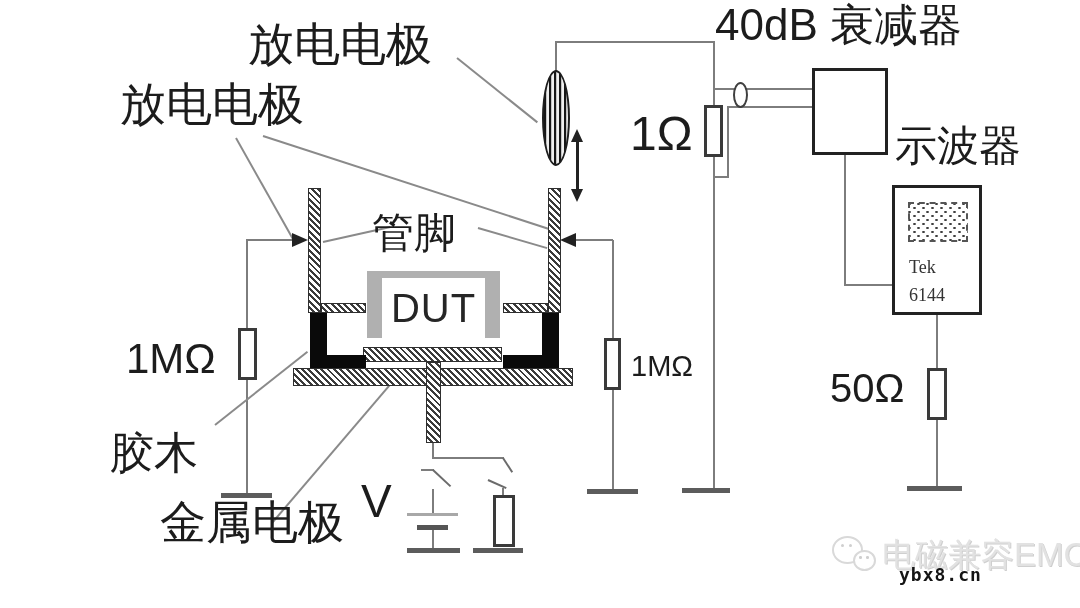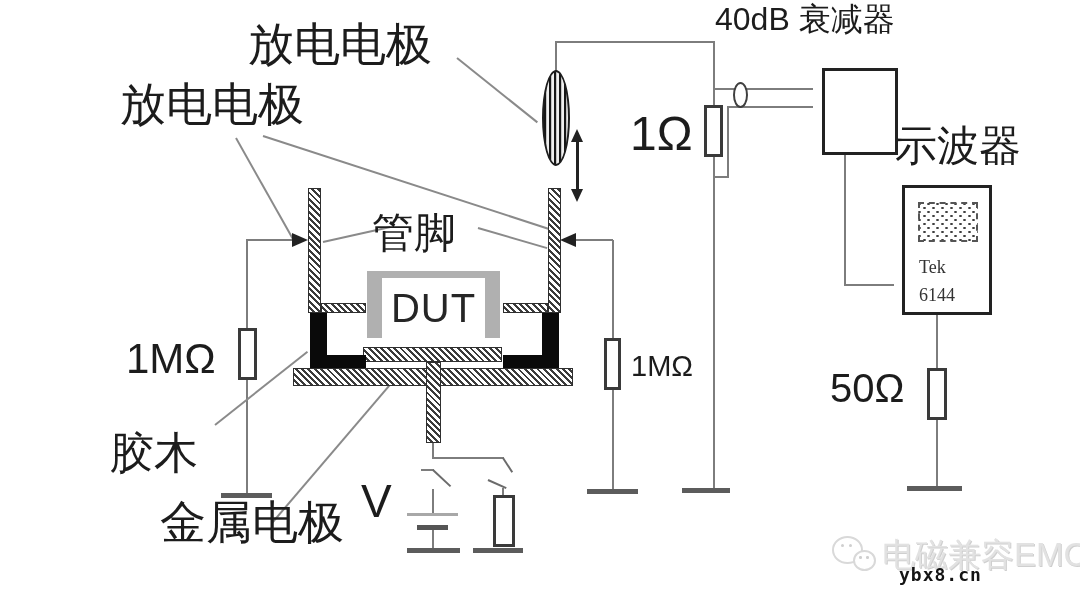--- a/index.html
+++ b/index.html
@@ -8,21 +8,21 @@
   .lbl { position: absolute; color: #1c1c1c; white-space: nowrap; line-height: 1; }
   .wire { position: absolute; background: #7d7d7d; }
   .dline { position: absolute; height: 2px; background: #8a8a8a; transform-origin: 0 50%; }
   .sw { background: #6b6b6b; }
   .tri { position: absolute; width: 0; height: 0; }
   .res { position: absolute; background: #fff; border: 3px solid #3a3a3a; }
   .hatch { position: absolute; border: 1px solid #2f2f2f;
            background: repeating-linear-gradient(45deg, #ffffff 0 2.5px, #3b3b3b 2.5px 4.5px); }
   .blackf { position: absolute; background: #0a0a0a; }
   .gnd { position: absolute; height: 5px; background: #5c5c5c; }
-  .box { position: absolute; background: #fff; border: 3px solid #222; margin-left: 10px; }
+  .box { position: absolute; background: #fff; border: 3px solid #222; }
   .ellipse { border-radius: 50%; }
   .wm-bubble { position: absolute; background: #fff; border: 2px solid #d9d9d9; border-radius: 50%; }
   .wm-eye { position: absolute; background: #cfcfcf; border-radius: 50%; }
 </style>
 </head>
 <body>
 
 <div class="canvas">
 
   <div class="wire" style="left:555px;top:41px;width:2px;height:30px"></div>
@@ -116,21 +116,21 @@
 
   <div class="gnd" style="left:221px;top:493px;width:51px"></div>
   <div class="gnd" style="left:587px;top:489px;width:51px"></div>
   <div class="gnd" style="left:682px;top:488px;width:48px"></div>
   <div class="gnd" style="left:907px;top:486px;width:55px"></div>
   <div class="gnd" style="left:407px;top:548px;width:53px"></div>
   <div class="gnd" style="left:473px;top:548px;width:50px"></div>
 
   <div class="lbl" style="left:248px;top:21px;font-size:46px">放电电极</div>
   <div class="lbl" style="left:120px;top:81px;font-size:46px">放电电极</div>
-  <div class="lbl" style="left:715px;top:3px;font-size:32px">40dB 衰减器</div>
+  <div class="lbl" style="left:715px;top:3px;font-size:44px">40dB 衰减器</div>
   <div class="lbl" style="left:895px;top:125px;font-size:42px">示波器</div>
   <div class="lbl" style="left:372px;top:212px;font-size:42px">管脚</div>
   <div class="lbl" style="left:630px;top:110px;font-size:48px">1Ω</div>
   <div class="lbl" style="left:126px;top:338px;font-size:42px">1MΩ</div>
   <div class="lbl" style="left:631px;top:352px;font-size:29px">1MΩ</div>
   <div class="lbl" style="left:830px;top:368px;font-size:40px">50Ω</div>
   <div class="lbl" style="left:110px;top:431px;font-size:44px">胶木</div>
   <div class="lbl" style="left:160px;top:499px;font-size:46px">金属电极</div>
   <div class="lbl" style="left:361px;top:478px;font-size:46px">V</div>
 

